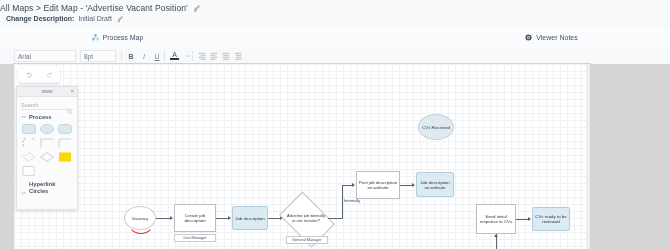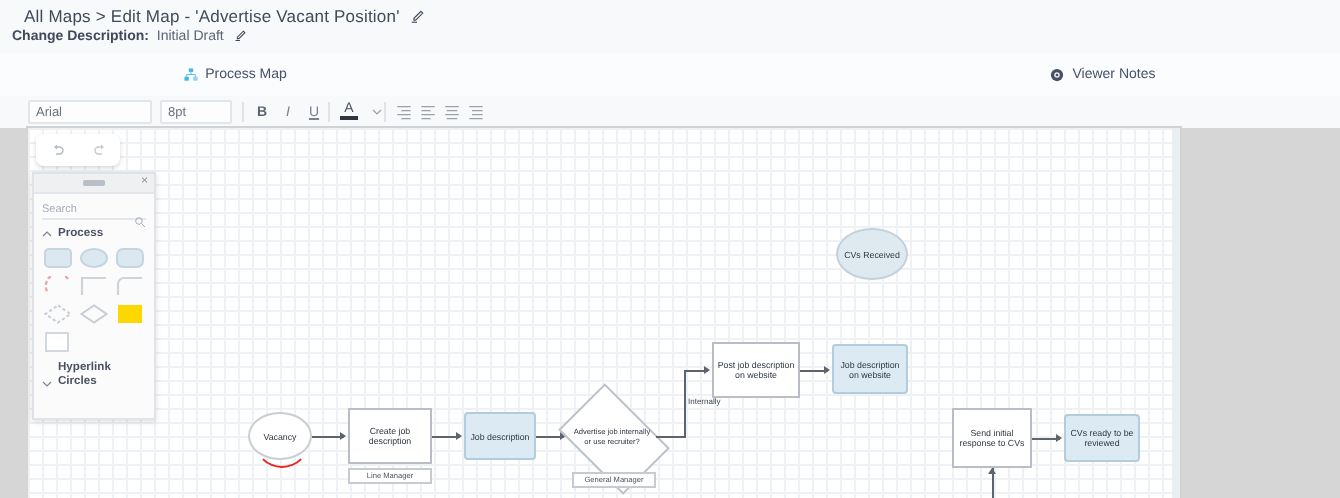--- a/index.html
+++ b/index.html
@@ -7,21 +7,21 @@
     width:670px;height:249px;overflow:hidden;
     background:#f4f6f8;
     font-family:"Liberation Sans",sans-serif;
     color:#3d4757;
     -webkit-font-smoothing:antialiased;
   }
   .app{position:relative;width:670px;height:249px;background:#f7f9fa;}
 
   
   .header{position:absolute;left:0;top:0;width:670px;height:28px;background:#f7f9fa;}
-  .breadcrumb{position:absolute;left:12px;top:3px;font-size:8.5px;color:#3f4a5a;white-space:nowrap;letter-spacing:.1px;}
+  .breadcrumb{position:absolute;left:0;top:3px;font-size:8.5px;color:#3f4a5a;white-space:nowrap;letter-spacing:.1px;}
   .breadcrumb .crumb{color:#3f4a5a;}
   .edit-pencil{display:inline-block;margin-left:3px;vertical-align:-1px;}
   .chg{position:absolute;left:6px;top:15px;font-size:7px;color:#3f4a5a;white-space:nowrap;}
   .chg .lbl{font-weight:bold;}
   .chg .val{color:#5a6576;margin-left:2px;}
 
   
   .tabbar{position:absolute;left:0;top:27px;width:670px;height:21px;background:#fbfcfd;border-bottom:1px solid #e3e8ec;}
   .tab{position:absolute;top:0;height:21px;display:flex;align-items:center;justify-content:center;gap:4px;font-size:7px;color:#45506a;cursor:pointer;}
   .tab-process{left:10px;width:215px;border-bottom:2px solid #9fd4ef;}

